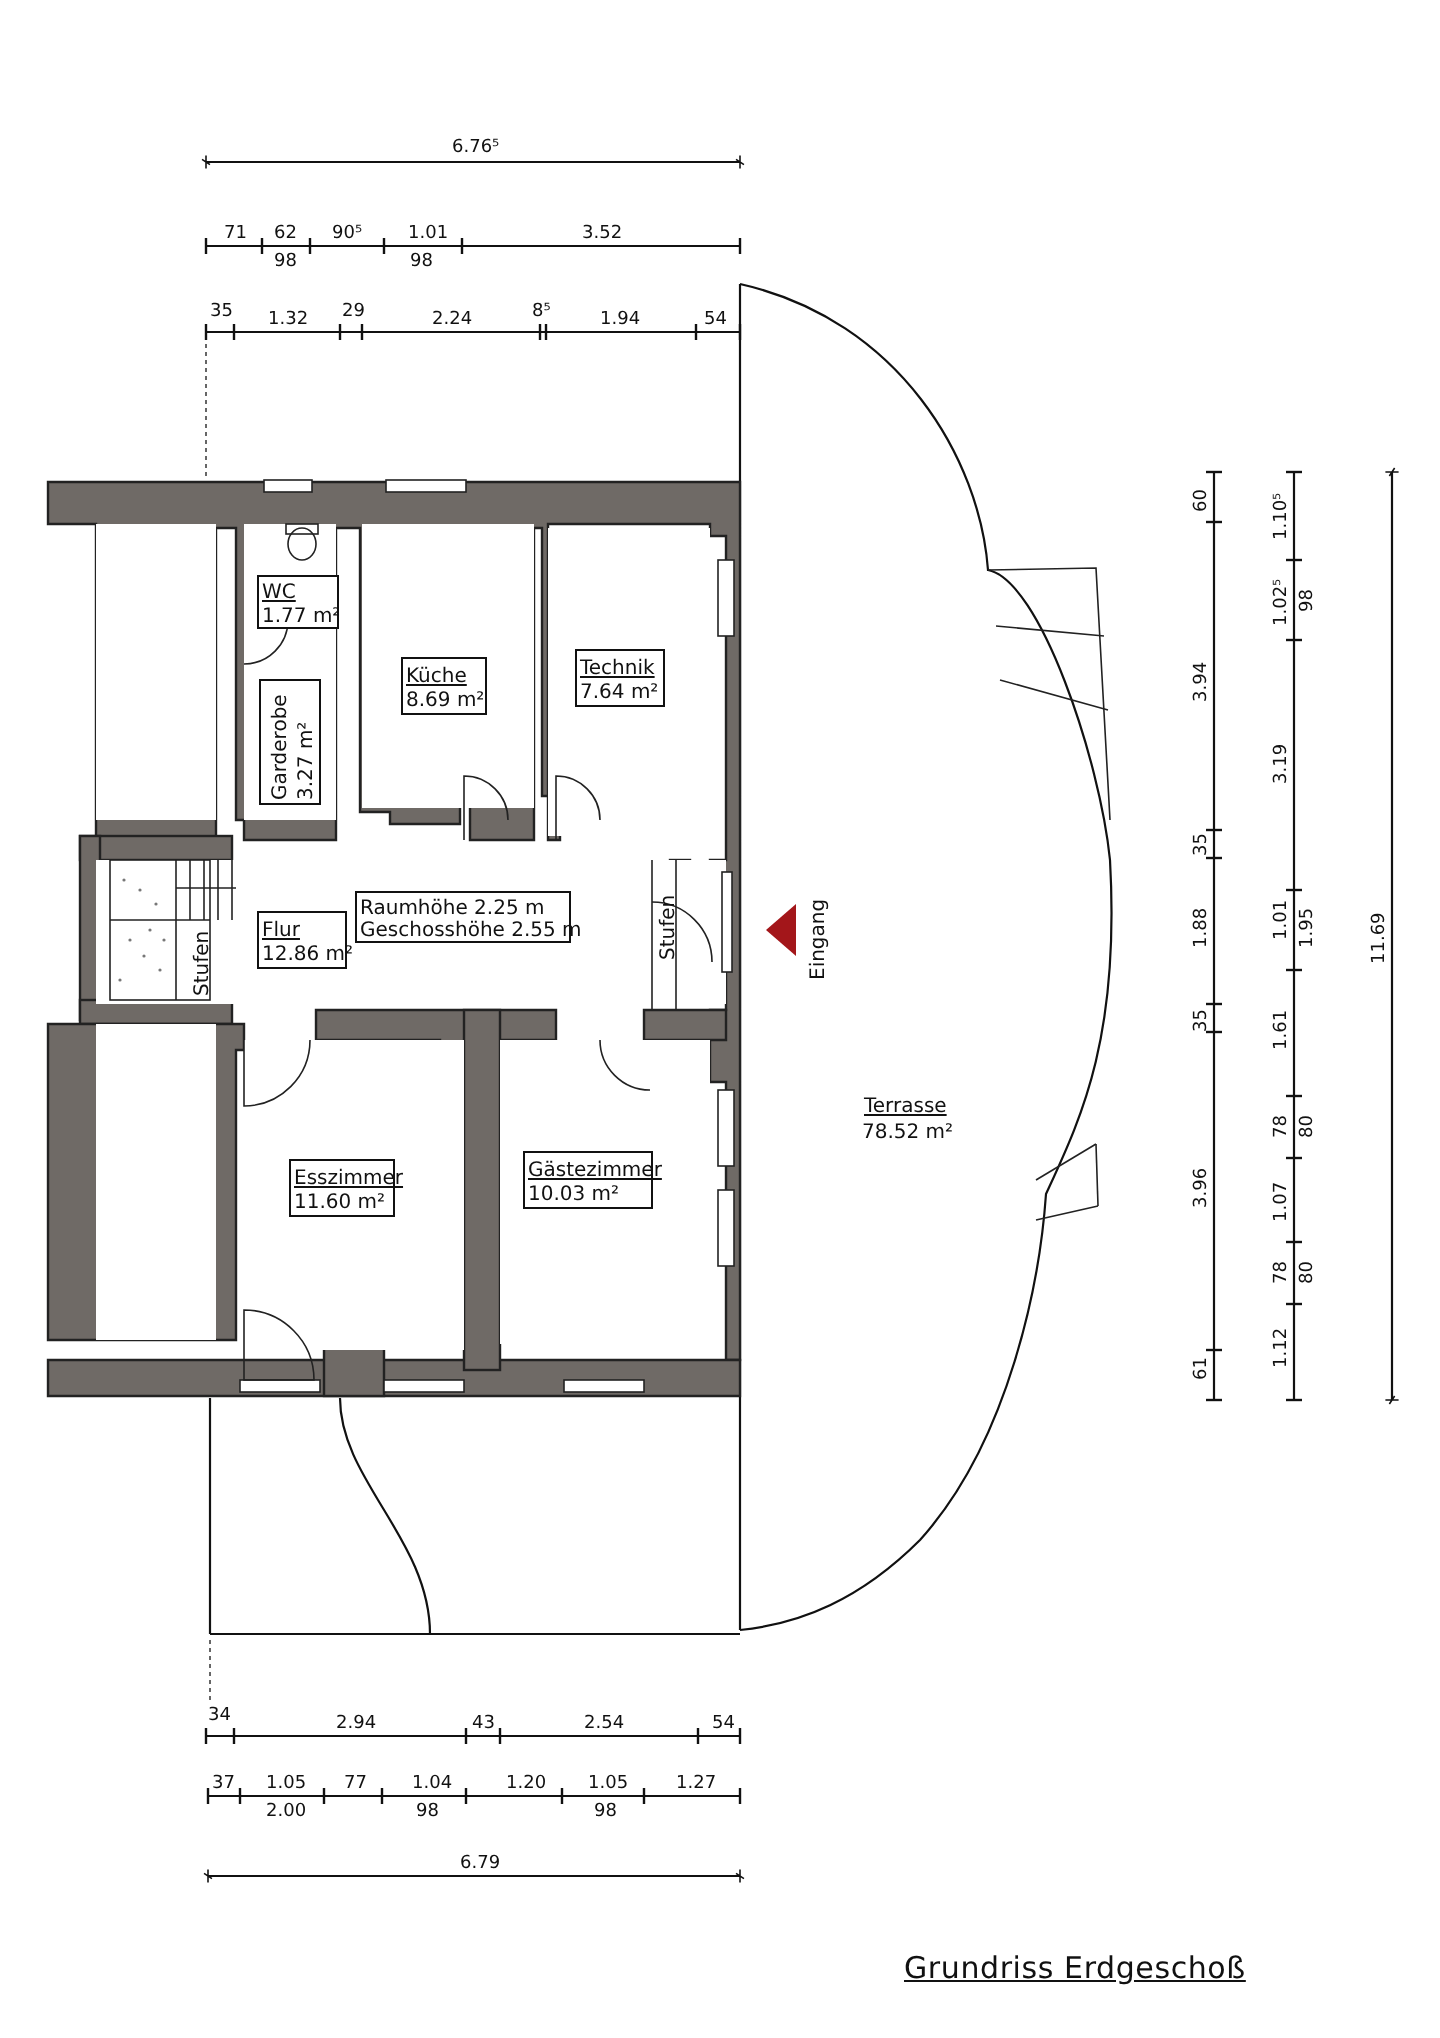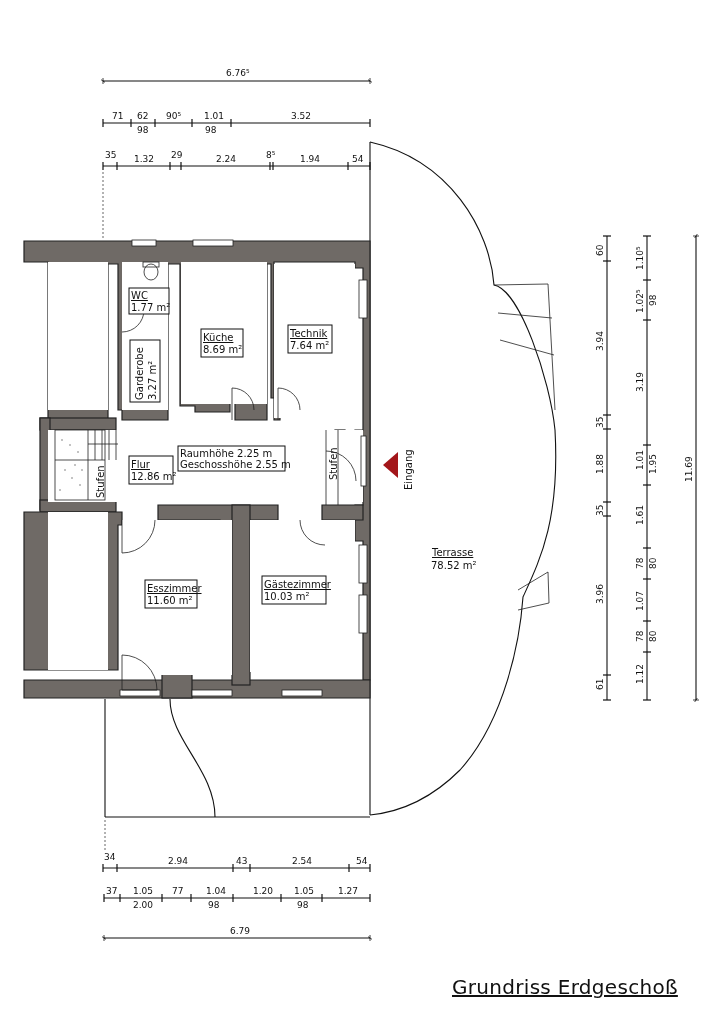--- a/index.html
+++ b/index.html
@@ -3,21 +3,21 @@
 <meta charset="utf-8">
 <style>
   html, body { margin: 0; padding: 0; background: #ffffff; }
   body { width: 720px; height: 1019px; position: relative; overflow: hidden;
          font-family: "DejaVu Sans Condensed", "DejaVu Sans", sans-serif; }
   #plan { position: absolute; left: 0; top: 0; width: 720px; height: 1019px; }
   .dim-text { font-family: "DejaVu Sans", sans-serif; font-size: 9px; fill: #111; }
   .room-text { font-family: "DejaVu Sans", sans-serif; font-size: 10px; fill: #111; }
   .title {
     position: absolute; left: 452px; top: 975px;
-    font-family: "DejaVu Sans", sans-serif; font-size: 20px; color: #111;
+    font-family: "DejaVu Sans", sans-serif; font-size: 15px; color: #111;
     text-decoration: underline; letter-spacing: 0.3px;
   }
   .wall { fill: #6f6a66; stroke: #222; stroke-width: 1.2; }
   .line { stroke: #111; stroke-width: 1.1; fill: none; }
   .thin { stroke: #222; stroke-width: 0.8; fill: none; }
   .win { fill: #fff; stroke: #222; stroke-width: 0.8; }
   .box { fill: #fff; stroke: #111; stroke-width: 1; }
 </style>
 </head>
 <body>

